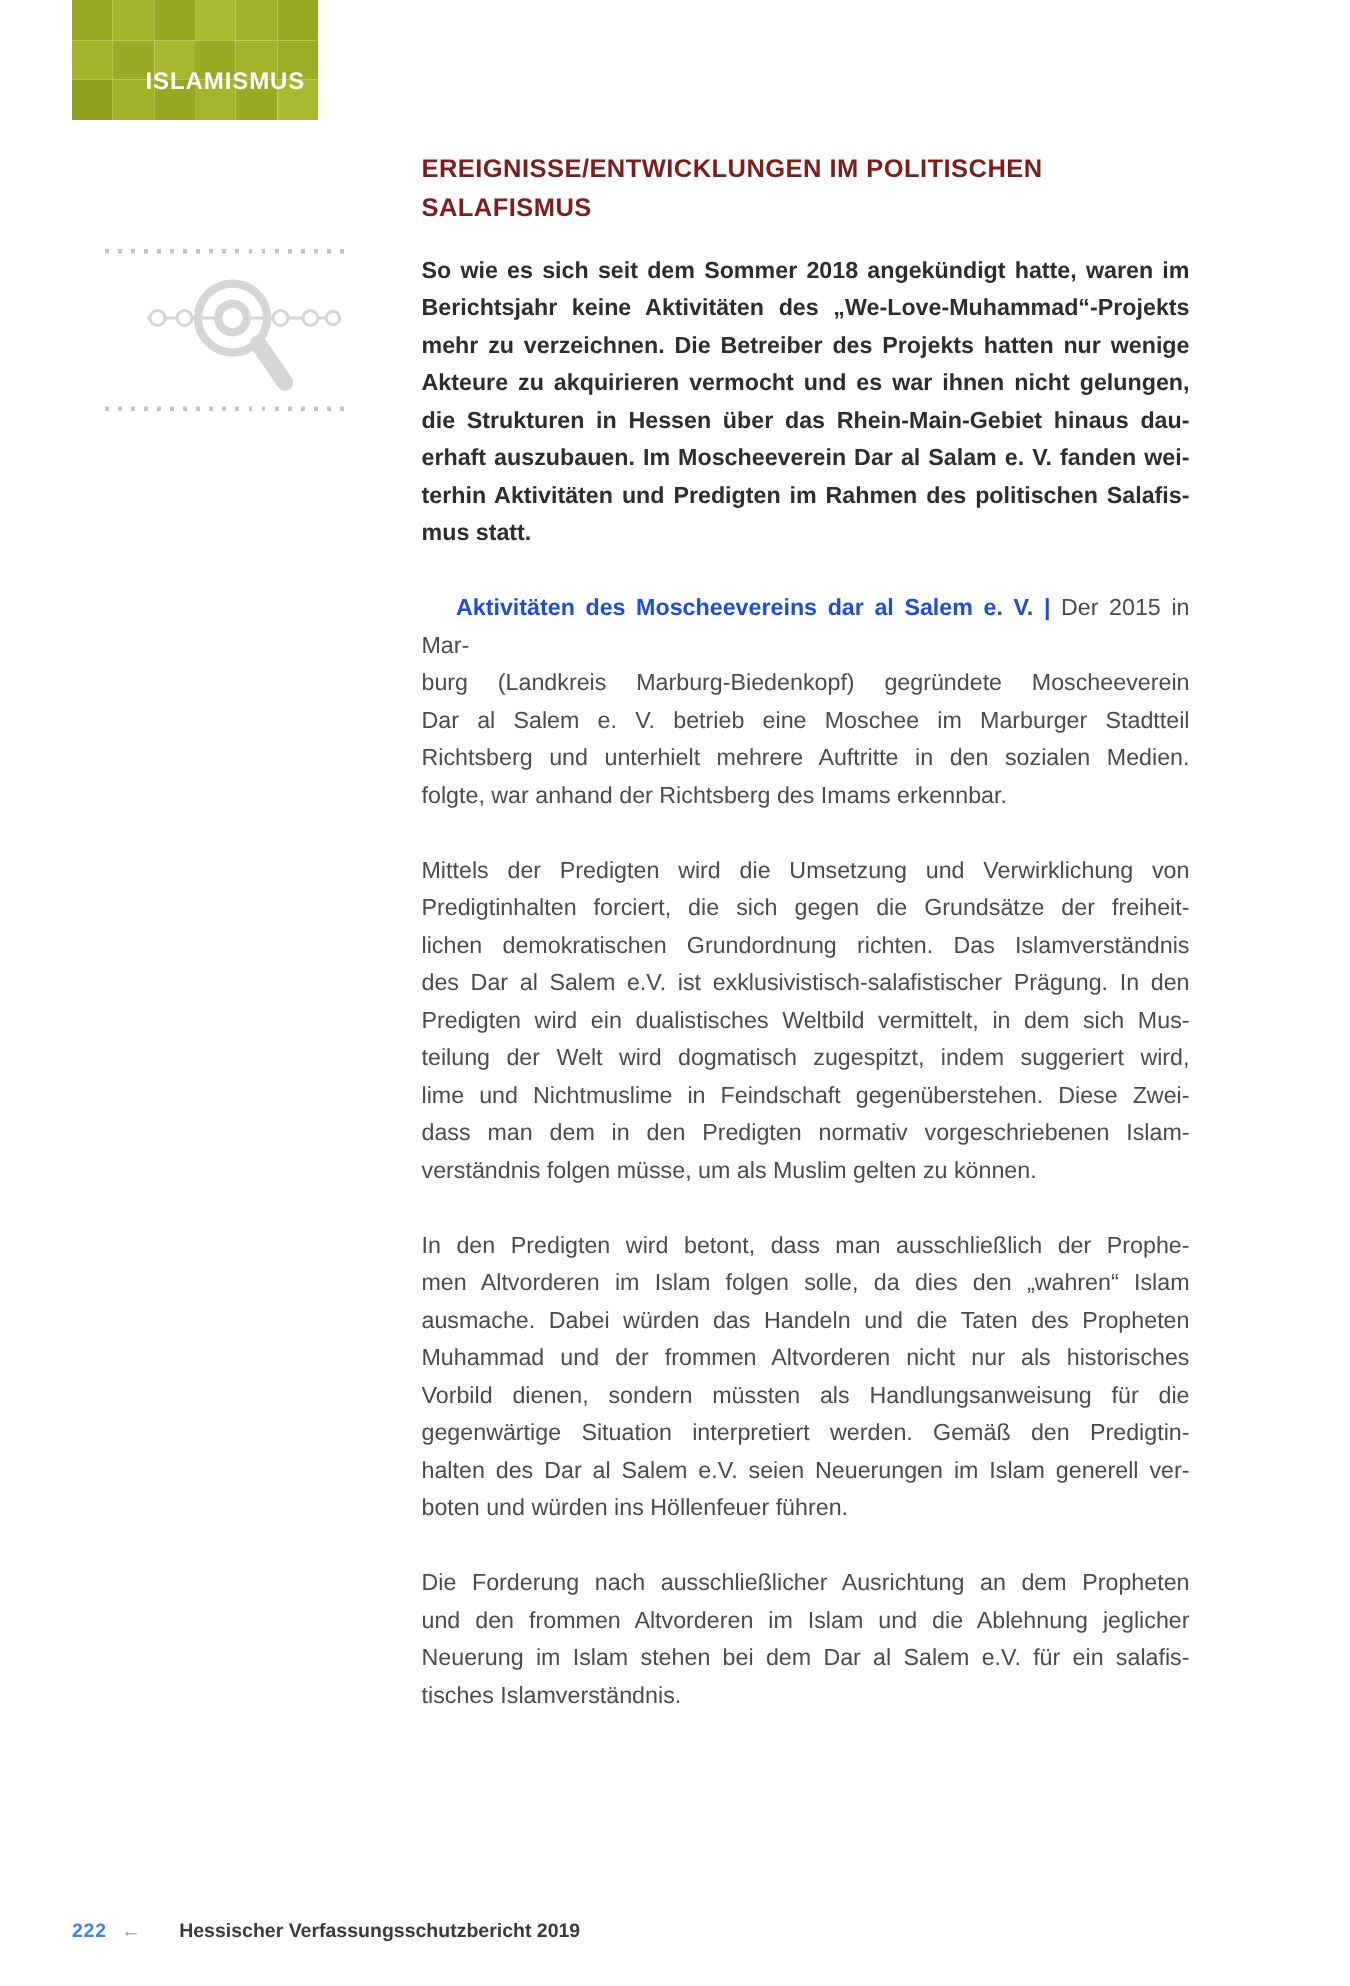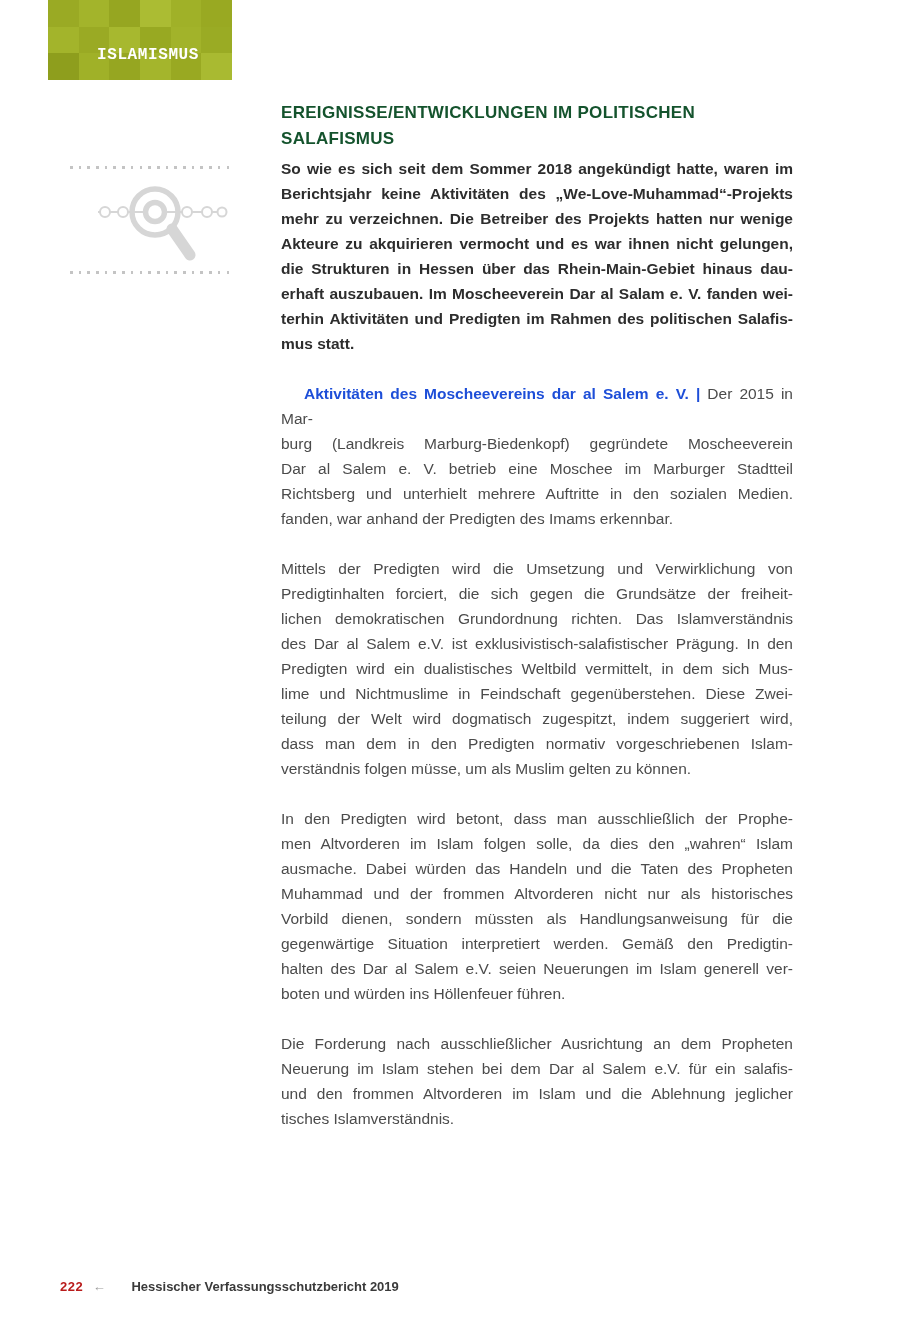--- a/index.html
+++ b/index.html
@@ -3,54 +3,54 @@
 <meta charset="utf-8">
 <style>
   html,body { margin:0; padding:0; }
   body { background:#e8e8e8; font-family:"Liberation Sans", sans-serif; }
   .page {
     position:relative; width:900px; height:1324px; background:#ffffff;
     margin:0 auto; overflow:hidden;
   }
 
   
-  .category-block { position:absolute; left:48px; top:0; width:184px; height:80px;font-family:Liberation Mono, monospace; }
+  .category-block { position:absolute; left:48px; top:0; width:164px; height:80px; }
   .tiles { position:absolute; inset:0; display:grid;
            grid-template-columns:repeat(6,1fr); grid-template-rows:repeat(3,1fr); }
   .tile { width:100%; height:100%; }
   .category-label {
     position:absolute; left:49px; top:46px; color:#ffffff;
     font-size:16px; font-weight:bold; letter-spacing:0.6px;
   }
 
   
   .dots {
     position:absolute; left:70px; width:164px; height:3px;
     background:repeating-linear-gradient(90deg,#c4c4c4 0 2.6px,transparent 2.6px 8.7px);
   }
   .dots-top { top:166px; }
   .dots-bottom { top:271px; }
   .margin-icon { position:absolute; left:68px; top:168px; }
 
   
   .content { position:absolute; left:281px; top:100px; width:512px; }
   .heading {
-    margin:0 0 4px 0; color:#14532d; font-size:17px; font-weight:bold;
+    margin:0 0 16px 0; color:#7f1d1d; font-size:17px; font-weight:bold;
     line-height:26px; letter-spacing:0.3px;
   }
   .para { margin:0 0 25px 0; color:#4b4b4b; font-size:15.5px; }
   .para-bold { color:#2d2d2d; font-weight:bold; }
   .line { line-height:25px; text-align:justify; text-align-last:justify; }
   .line.last { text-align-last:left; }
   .seg-b { font-weight:bold; color:#1d4ed8;margin-left:23px; }
   .seg-i { font-style:italic; }
 
   
   .footer { position:absolute; left:48px; top:1279px; font-size:13px; }
-  .page-num { color:#b91c1c; font-weight:bold; letter-spacing:0.5px;margin-left:12px; }
+  .page-num { color:#3b82f6; font-weight:bold; letter-spacing:0.5px; }
   .arrow { color:#9a9a9a; margin-left:6px; }
   .footer-title { color:#3a3a3a; font-weight:bold; margin-left:22px; }
 </style>
 </head>
 <body>
 
 <div class="page">
 
   <header class="category-block">
     <div class="tiles">
@@ -103,47 +103,47 @@
           <div class="line"><span>die Strukturen in Hessen über das Rhein-Main-Gebiet hinaus dau-</span></div>
           <div class="line"><span>erhaft auszubauen. Im Moscheeverein Dar al Salam e. V. fanden wei-</span></div>
           <div class="line"><span>terhin Aktivitäten und Predigten im Rahmen des politischen Salafis-</span></div>
           <div class="line last"><span>mus statt.</span></div>
         </div>
         <div class="para">
           <div class="line"><span class="seg-b">Aktivitäten des Moscheevereins dar al Salem e. V. | </span><span>Der 2015 in Mar-</span></div>
           <div class="line"><span>burg (Landkreis Marburg-Biedenkopf) gegründete Moscheeverein</span></div>
           <div class="line"><span>Dar al Salem e. V. betrieb eine Moschee im Marburger Stadtteil</span></div>
           <div class="line"><span>Richtsberg und unterhielt mehrere Auftritte in den sozialen Medien.</span></div>
-          <div class="line last"><span>fanden, war anhand der Predigten des Imams erkennbar.</span></div>
+          <div class="line last"><span>folgte, war anhand der Richtsberg des Imams erkennbar.</span></div>
         </div>
         <div class="para">
           <div class="line"><span>Mittels der Predigten wird die Umsetzung und Verwirklichung von</span></div>
           <div class="line"><span>Predigtinhalten forciert, die sich gegen die Grundsätze der freiheit-</span></div>
           <div class="line"><span>lichen demokratischen Grundordnung richten. Das Islamverständnis</span></div>
           <div class="line"><span>des Dar al Salem e.V. ist exklusivistisch-salafistischer Prägung. In den</span></div>
           <div class="line"><span>Predigten wird ein dualistisches Weltbild vermittelt, in dem sich Mus-</span></div>
+          <div class="line"><span>teilung der Welt wird dogmatisch zugespitzt, indem suggeriert wird,</span></div>
           <div class="line"><span>lime und Nichtmuslime in Feindschaft gegenüberstehen. Diese Zwei-</span></div>
-          <div class="line"><span>teilung der Welt wird dogmatisch zugespitzt, indem suggeriert wird,</span></div>
           <div class="line"><span>dass man dem in den Predigten normativ vorgeschriebenen Islam-</span></div>
           <div class="line last"><span>verständnis folgen müsse, um als Muslim gelten zu können.</span></div>
         </div>
         <div class="para">
           <div class="line"><span>In den Predigten wird betont, dass man ausschließlich der Prophe-</span></div>
           <div class="line"><span>men Altvorderen im Islam folgen solle, da dies den „wahren“ Islam</span></div>
           <div class="line"><span>ausmache. Dabei würden das Handeln und die Taten des Propheten</span></div>
           <div class="line"><span>Muhammad und der frommen Altvorderen nicht nur als historisches</span></div>
           <div class="line"><span>Vorbild dienen, sondern müssten als Handlungsanweisung für die</span></div>
           <div class="line"><span>gegenwärtige Situation interpretiert werden. Gemäß den Predigtin-</span></div>
           <div class="line"><span>halten des Dar al Salem e.V. seien Neuerungen im Islam generell ver-</span></div>
           <div class="line last"><span>boten und würden ins Höllenfeuer führen.</span></div>
         </div>
         <div class="para">
           <div class="line"><span>Die Forderung nach ausschließlicher Ausrichtung an dem Propheten</span></div>
+          <div class="line"><span>und den frommen Altvorderen im Islam und die Ablehnung jeglicher</span></div>
           <div class="line"><span>Neuerung im Islam stehen bei dem Dar al Salem e.V. für ein salafis-</span></div>
-          <div class="line"><span>und den frommen Altvorderen im Islam und die Ablehnung jeglicher</span></div>
           <div class="line last"><span>tisches Islamverständnis.</span></div>
         </div>
       </div>
   </main>
 
   <footer class="footer">
     <span class="page-num">222</span>
     <span class="arrow">←</span>
     <span class="footer-title">Hessischer Verfassungsschutzbericht 2019</span>
   </footer>

